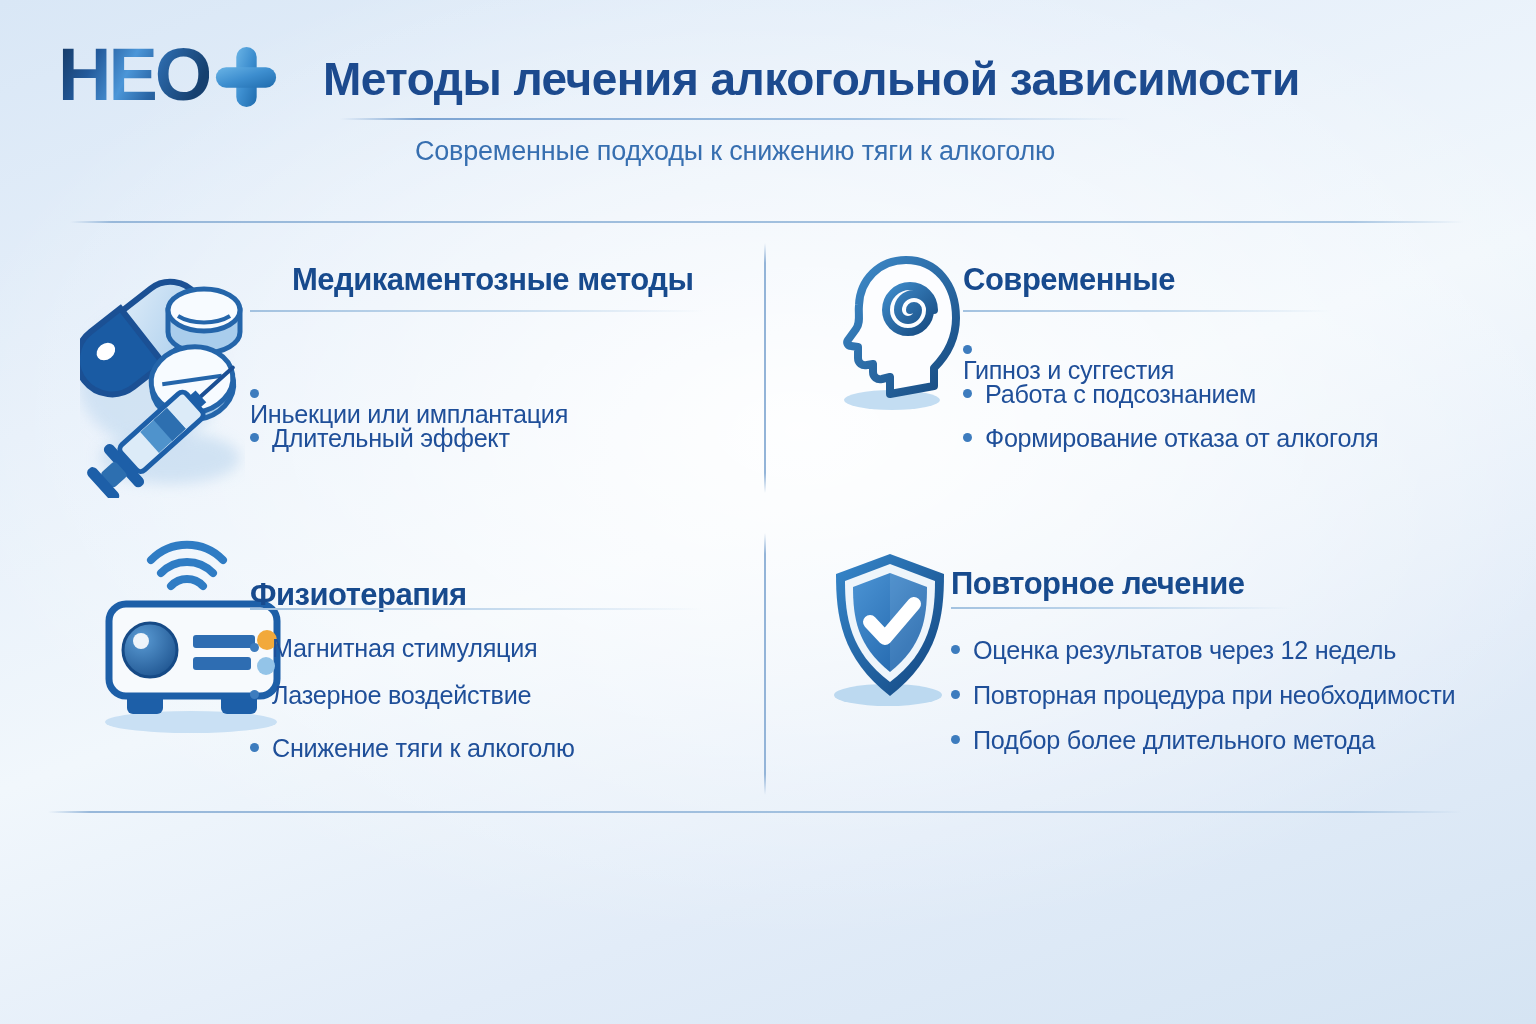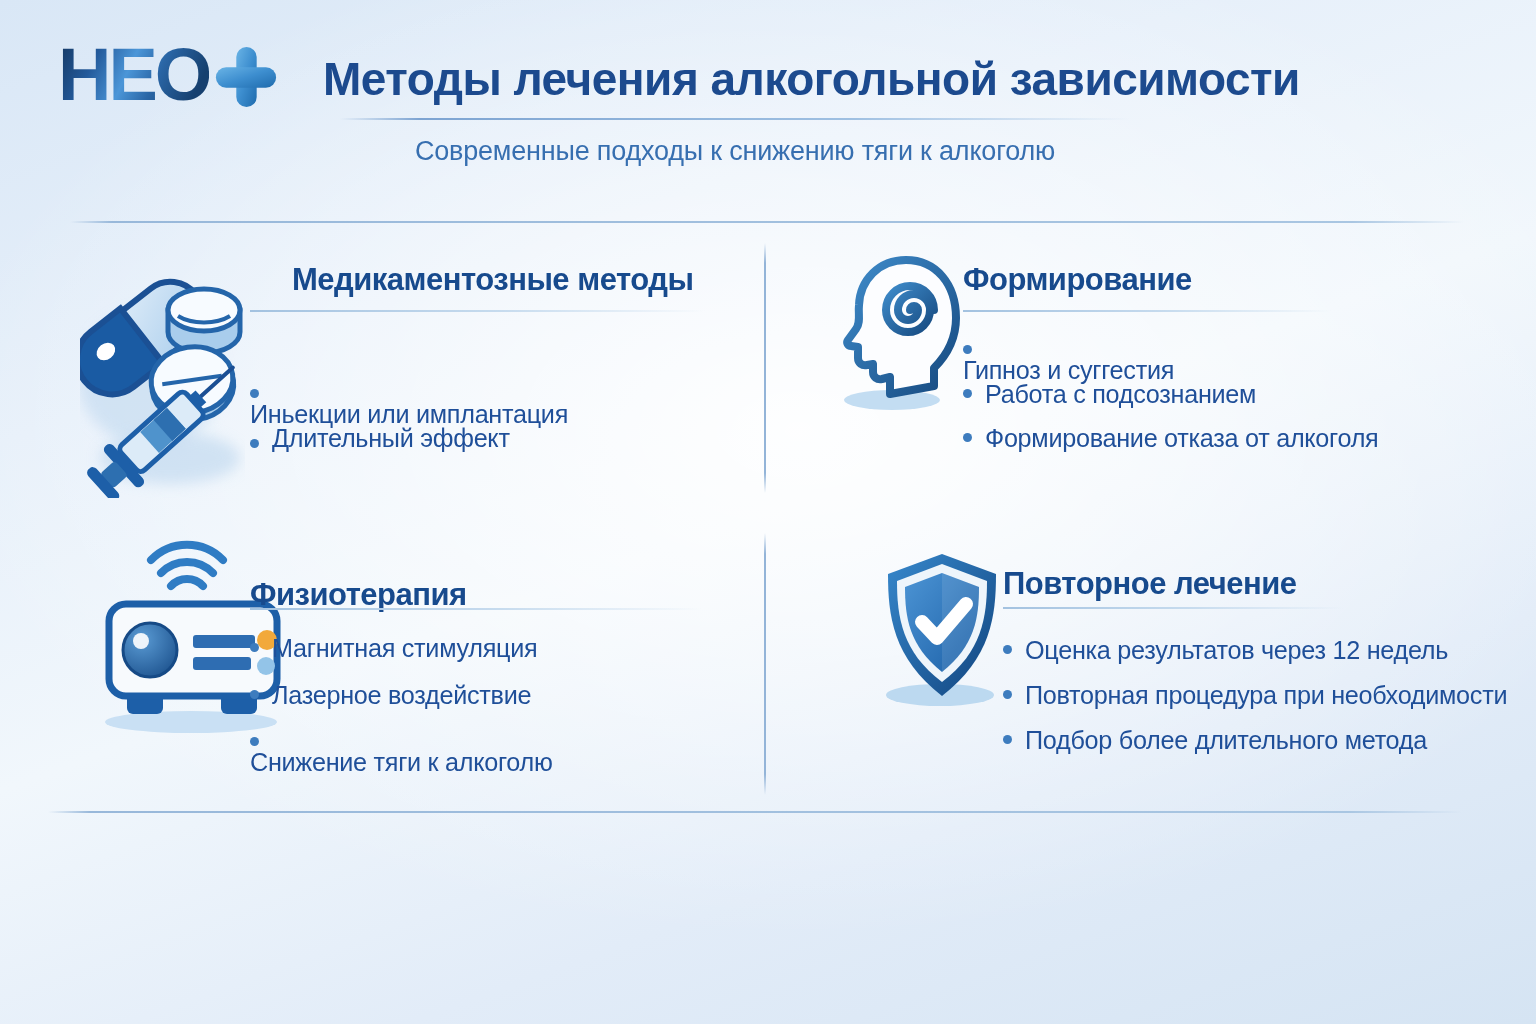--- a/index.html
+++ b/index.html
@@ -38,21 +38,21 @@
   .h-rule-bottom{left:48px;top:811px;width:1414px;}
   .v-rule{width:2px;background:linear-gradient(180deg,rgba(147,180,216,0) 0%,#93b4d8 8%,#93b4d8 92%,rgba(147,180,216,0) 100%);}
   .v-rule-1{left:764px;top:243px;height:250px;}
   .v-rule-2{left:764px;top:533px;height:262px;}
 
   
   .quadrant{position:absolute;}
   #q1{left:80px;top:240px;width:684px;height:272px;}
   #q2{left:828px;top:240px;width:660px;height:272px;}
   #q3{left:95px;top:540px;width:669px;height:275px;}
-  #q4{left:872px;top:548px;width:656px;height:267px;}
+  #q4{left:820px;top:548px;width:656px;height:267px;}
 
   .q-icon{position:absolute;}
   .q-header{
     position:absolute;font-size:31px;font-weight:700;color:#174a8d;
     letter-spacing:-0.5px;white-space:nowrap;
   }
   .q-rule{
     position:absolute;height:2px;
     background:linear-gradient(90deg,#a3c2e0 0%,#c6dbee 55%,rgba(198,219,238,0) 100%);
   }
@@ -62,29 +62,29 @@
     background:#3d7cbe;margin:11px 13px 0 0;
   }
   .bullet-text{
     font-size:26px;color:#1f4f99;letter-spacing:-0.3px;white-space:nowrap;
     transform:scaleX(.97);transform-origin:0 50%;line-height:32px;
   }
 
   
   #q1 .q-header{left:170px;top:22px;margin-left:42px;}
   #q1 .q-rule{left:170px;top:70px;width:455px;}
-  #q1 .b1{left:170px;top:94px;} #q1 .b2{left:170px;top:138px;flex-direction:column;} #q1 .b3{left:170px;top:182px;align-items:center;}
+  #q1 .b1{left:170px;top:94px;} #q1 .b2{left:170px;top:138px;flex-direction:column;} #q1 .b3{left:170px;top:182px;}
   
   #q2 .q-header{left:135px;top:22px;}
   #q2 .q-rule{left:135px;top:70px;width:368px;}
   #q2 .b1{left:135px;top:94px;flex-direction:column;} #q2 .b2{left:135px;top:138px;} #q2 .b3{left:135px;top:182px;}
   
   #q3 .q-header{left:155px;top:16px;margin-top:21px;}
   #q3 .q-rule{left:155px;top:68px;width:452px;}
-  #q3 .b1{left:155px;top:92px;} #q3 .b2{left:155px;top:139px;} #q3 .b3{left:155px;top:186px;flex-direction:column;}
+  #q3 .b1{left:155px;top:92px;} #q3 .b2{left:155px;top:139px;} #q3 .b3{left:155px;top:192px;}
   
   #q4 .q-header{left:131px;top:18px;}
   #q4 .q-rule{left:131px;top:59px;width:340px;}
   #q4 .b1{left:131px;top:86px;} #q4 .b2{left:131px;top:131px;} #q4 .b3{left:131px;top:176px;justify-content:flex-end;}
 </style>
 </head>
 <body>
 
 <div class="abs logo">
   <span class="logo-text">НЕО</span>
@@ -174,21 +174,21 @@
         <stop offset="0" stop-color="#3f8ccb"></stop>
           <stop offset="1" stop-color="#16497f"></stop>
       </linearGradient>
     </defs>
     <ellipse cx="64" cy="150" rx="48" ry="10" fill="#b8d7f0" opacity="0.85"></ellipse>
     <path d="M78 10 C51 10 32 30 31 55 C30 64 33 72 28 79 L20 90 C18 93 20 96 23 96 L30 97 L30 108
              C30 113 34 116 39 115 L45 114 L45 122 C45 127 49 130 54 129 L62 127 L62 144 L106 136
              L106 118 C118 106 128 90 128 68 C128 34 108 10 78 10 Z" fill="#fcfdff" stroke="url(#headG)" stroke-width="8" stroke-linejoin="round" stroke-linecap="round"></path>
     <path d="M82 60 a4 4 0 0 1 8 0 a10 10 0 0 1 -20 0 a16 16 0 0 1 32 0 a22 22 0 0 1 -44 0 a24 24 0 0 1 48 0" fill="none" stroke="url(#headG)" stroke-width="8" stroke-linecap="round"></path>
   </svg>
-  <div class="q-header">Формирование</div>
+  <div class="q-header">Современные</div>
   <div class="q-rule"></div>
   <div class="bullet b1">
     <span class="bullet-dot"></span>
     <span class="bullet-text">Гипноз и суггестия</span>
   </div>
   <div class="bullet b3">
     <span class="bullet-dot"></span>
     <span class="bullet-text">Формирование отказа от алкоголя</span>
   </div>
   <div class="bullet b2">

